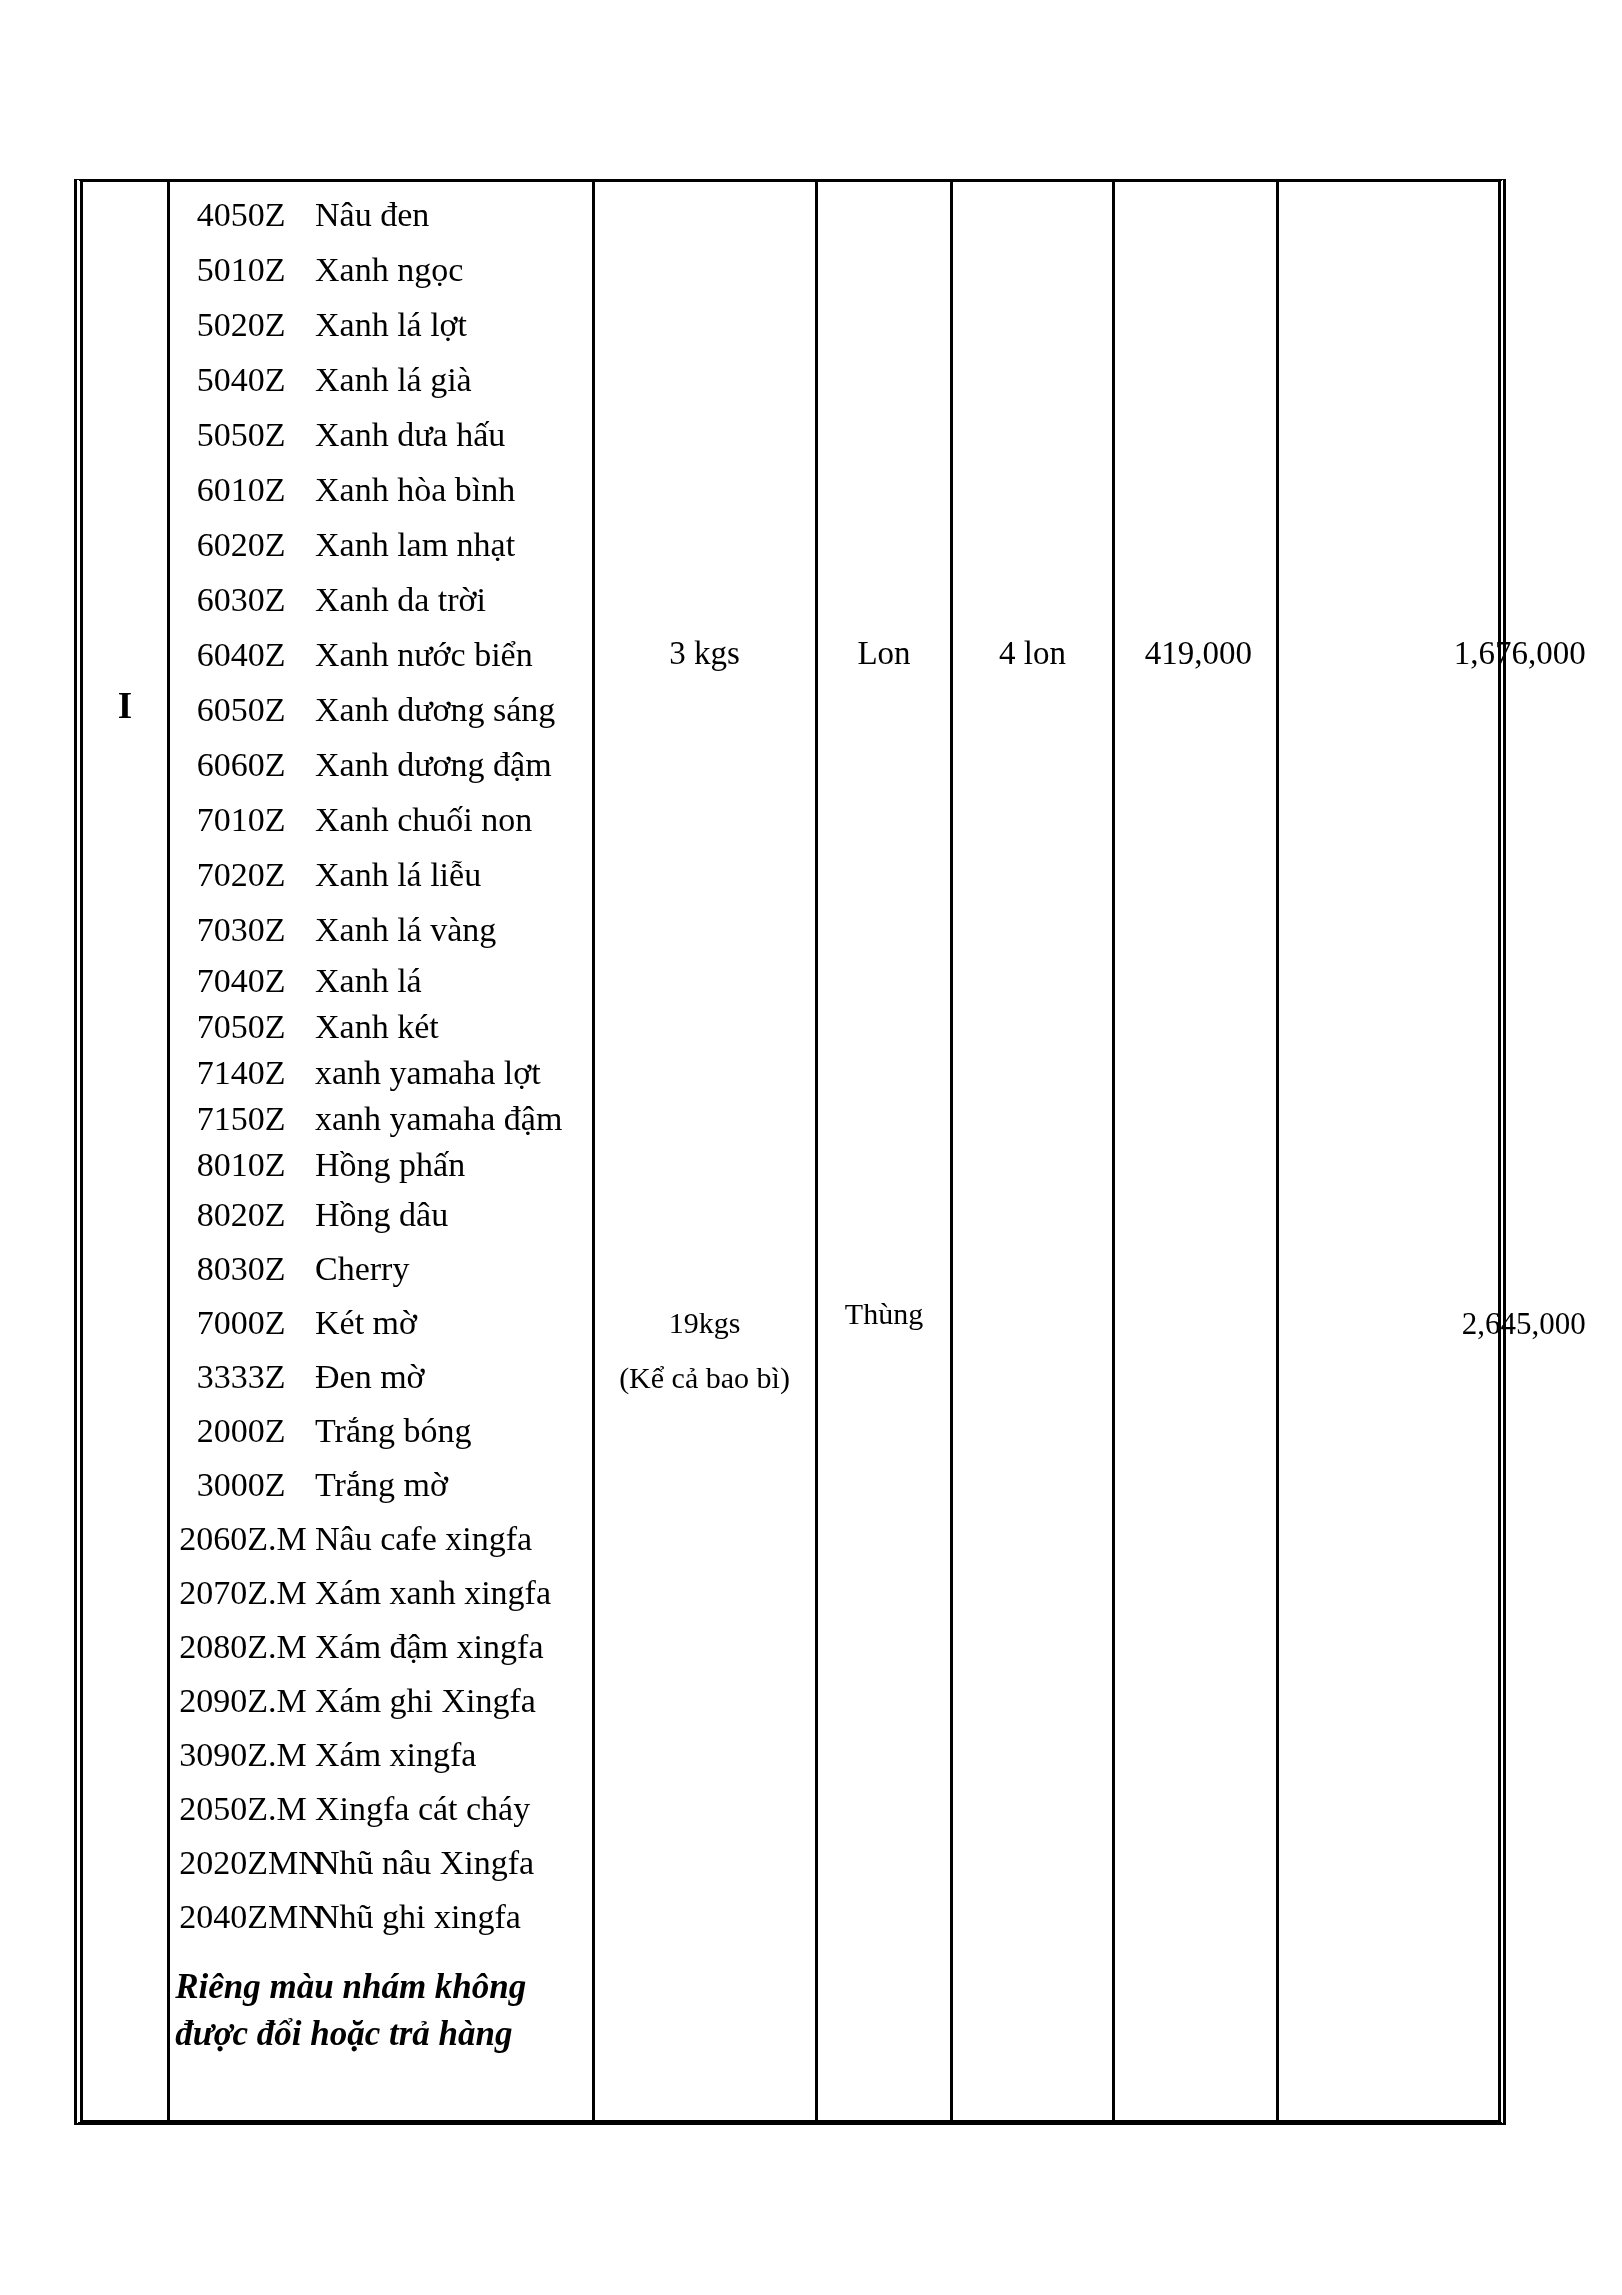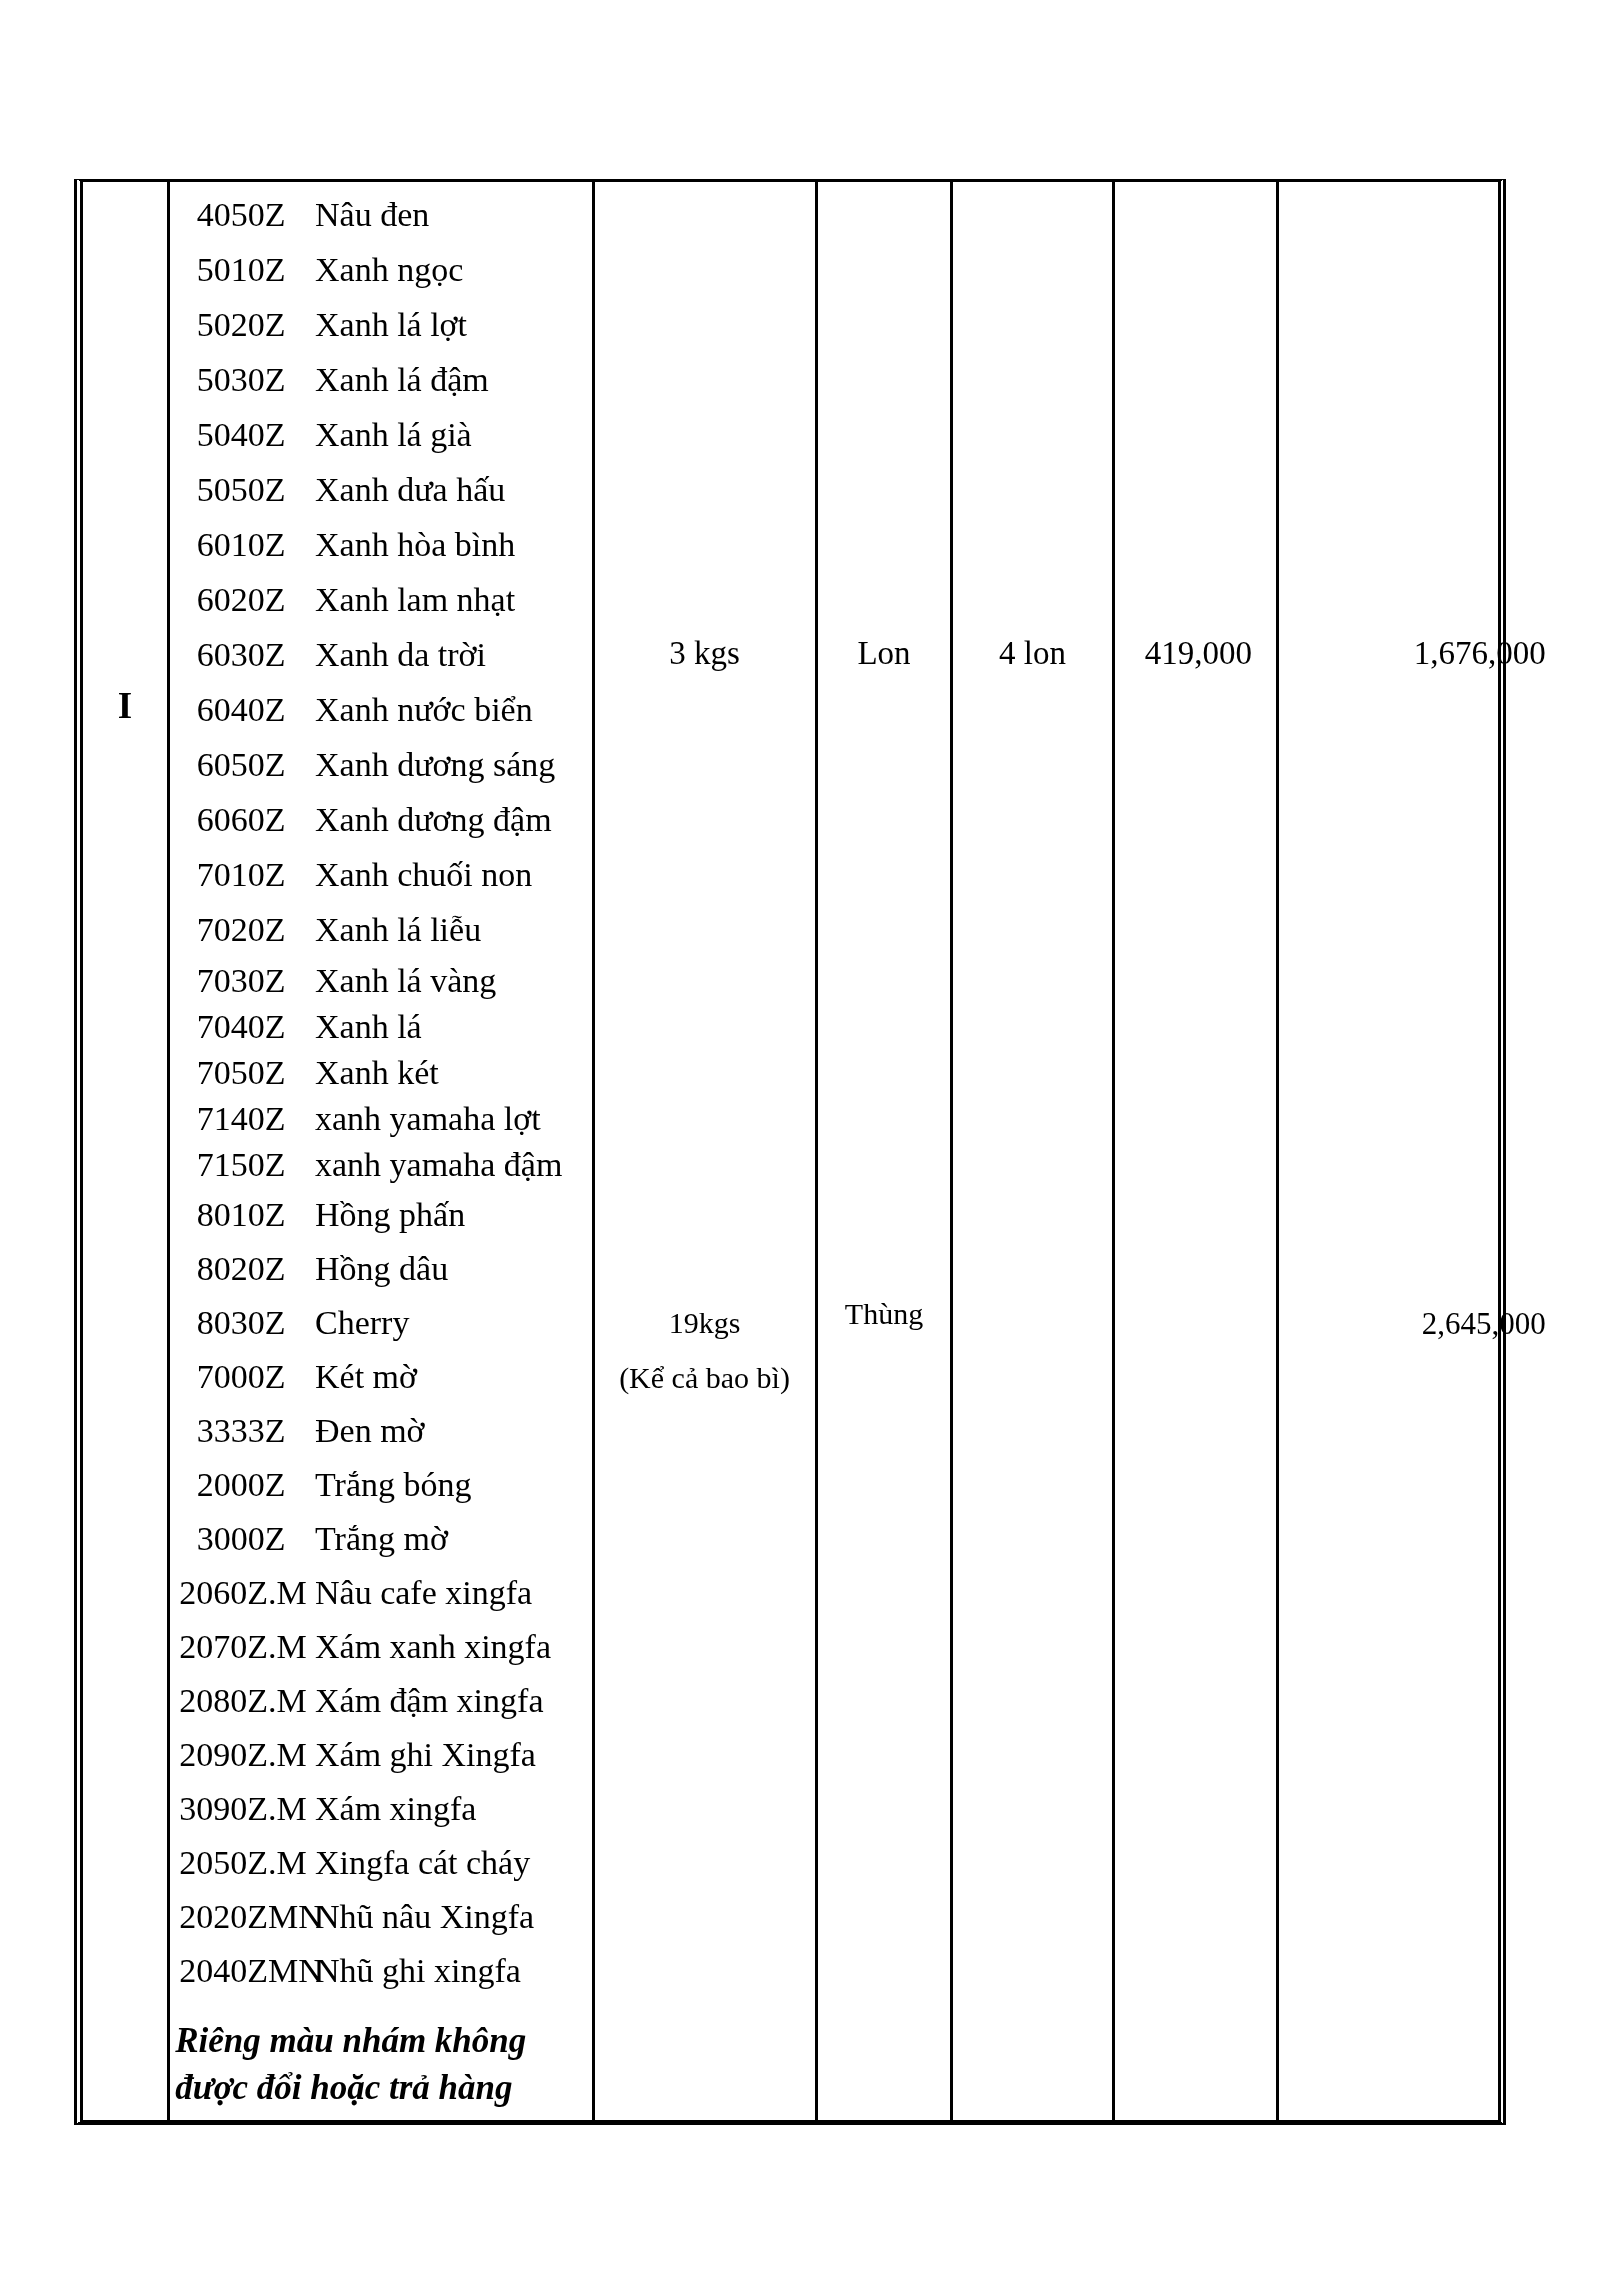--- a/index.html
+++ b/index.html
@@ -40,21 +40,21 @@
   .vd6 { left: 1193px; }
 
   .col { position: absolute; top: 0; height: 100%; border-radius: 25px; }
   .col-section { left: 0;      width: 84px; }
   .col-colors  { left: 87px;  width: 422px; }
   .col-weight  { left: 512px;  width: 219px; }
   .col-unit    { left: 870px; width: 159px; }
   .col-qty     { left: 870px; width: 159px; }
   .col-unit    { left: 735px; width: 132px; }
   .col-price   { left: 1033px; width: 160px; }
-  .col-total   { left: 1196px; width: 260px; padding-left: 16px; }
+  .col-total   { left: 1236px; width: 260px; padding-left: 16px; }
 
   .section-label {
     position: absolute;
     top: 503px;
     left: 0;
     width: 100%;
     height: 42px;
     line-height: 42px;
     text-align: center;
     font-size: 37px;
@@ -162,24 +162,20 @@
             </div>
             <div class="color-row">
               <span class="color-code">5010Z</span>
               <span class="color-name">Xanh ngọc</span>
             </div>
             <div class="color-row">
               <span class="color-code">5020Z</span>
               <span class="color-name">Xanh lá lợt</span>
             </div>
             <div class="color-row">
-              <span class="color-code">5030Z</span>
-              <span class="color-name">Xanh lá đậm</span>
-            </div>
-            <div class="color-row">
               <span class="color-code">5040Z</span>
               <span class="color-name">Xanh lá già</span>
             </div>
             <div class="color-row">
               <span class="color-code">5050Z</span>
               <span class="color-name">Xanh dưa hấu</span>
             </div>
             <div class="color-row">
               <span class="color-code">6010Z</span>
               <span class="color-name">Xanh hòa bình</span>

